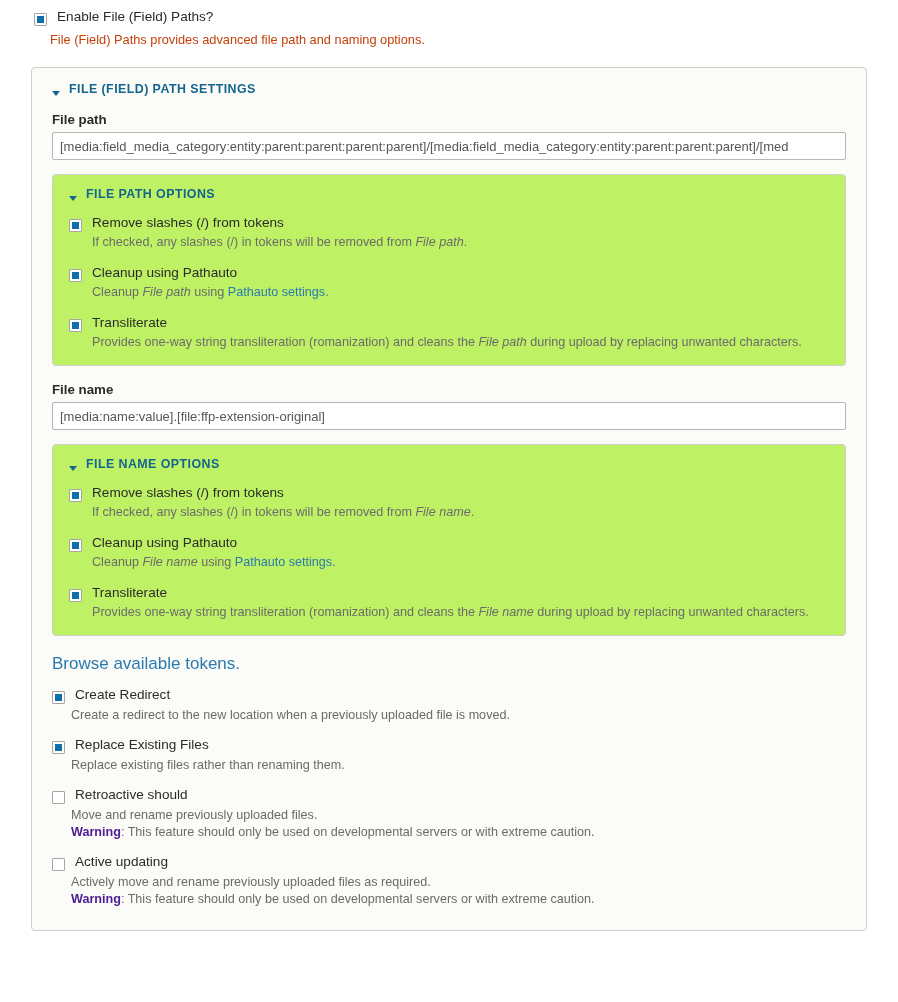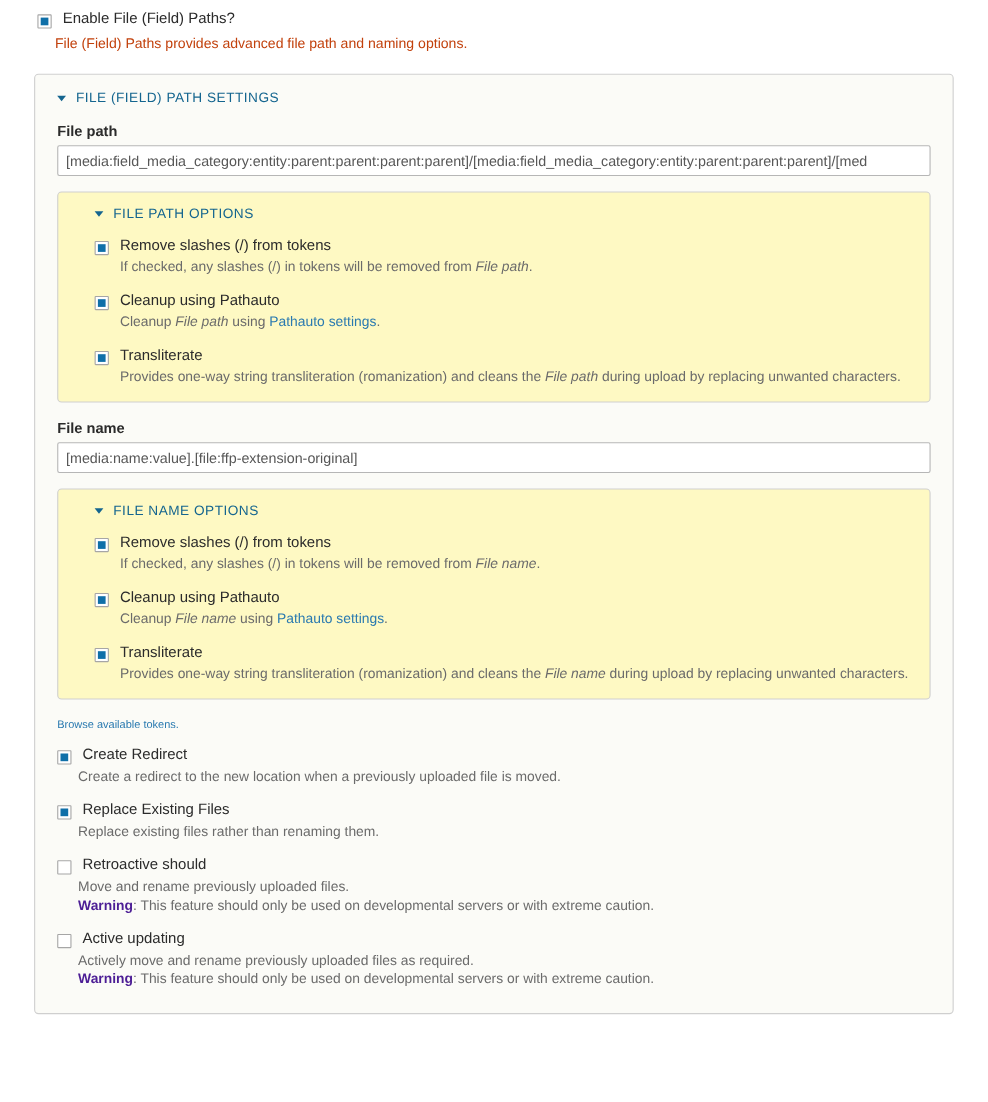--- a/index.html
+++ b/index.html
@@ -81,28 +81,28 @@
     border-radius: 4px;
     background: #fbfbf7;
     box-sizing: border-box;
   }
   .fs-outer {
     margin: 20px 31px 0 31px;
     padding: 14px 20px 22px 20px;
   }
   .fs-inner {
     margin: 14px 0 0 0;
-    padding: 12px 18px 14px 33px;
-    background: #fef9c3;
+    padding: 12px 18px 14px 16px;
+    background: #bef264;
   }
   .fs-legend {
     display: flex;
-    align-items: center;
+    align-items: flex-end;
     font-size: 12.4px;
-    font-weight: normal;
+    font-weight: bold;
     letter-spacing: 0.45px;
     color: #14658f;
     text-transform: uppercase;
   }
   .fs-legend .caret {
     width: 0;
     height: 0;
     border-left: 4.5px solid transparent;
     border-right: 4.5px solid transparent;
     border-top: 5.5px solid #14658f;
@@ -132,21 +132,21 @@
     border-radius: 2px;
     outline: none;
   }
 
   .opt-item { margin-top: 13px; }
   .opt-item:first-of-type { margin-top: 14px; }
   .opt-desc { margin: 2px 0 0 23px; max-width: 730px; }
 
   .tokens-link {
     margin: 18px 0 0 0;
-    font-size: 10px;
+    font-size: 17px;
   }
 
   .bottom-item { margin-top: 12px; }
   .bottom-desc { margin: 3px 0 0 19px; }
 </style>
 </head>
 <body>
 
 <div class="page">
 

